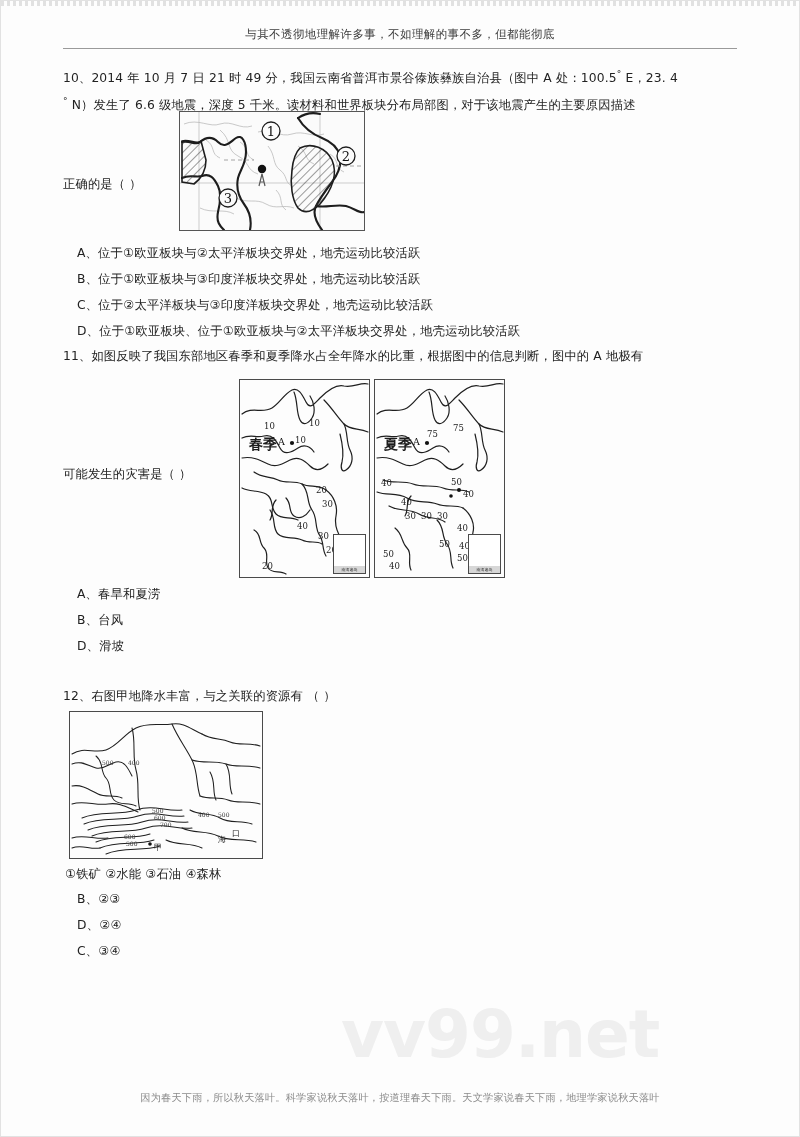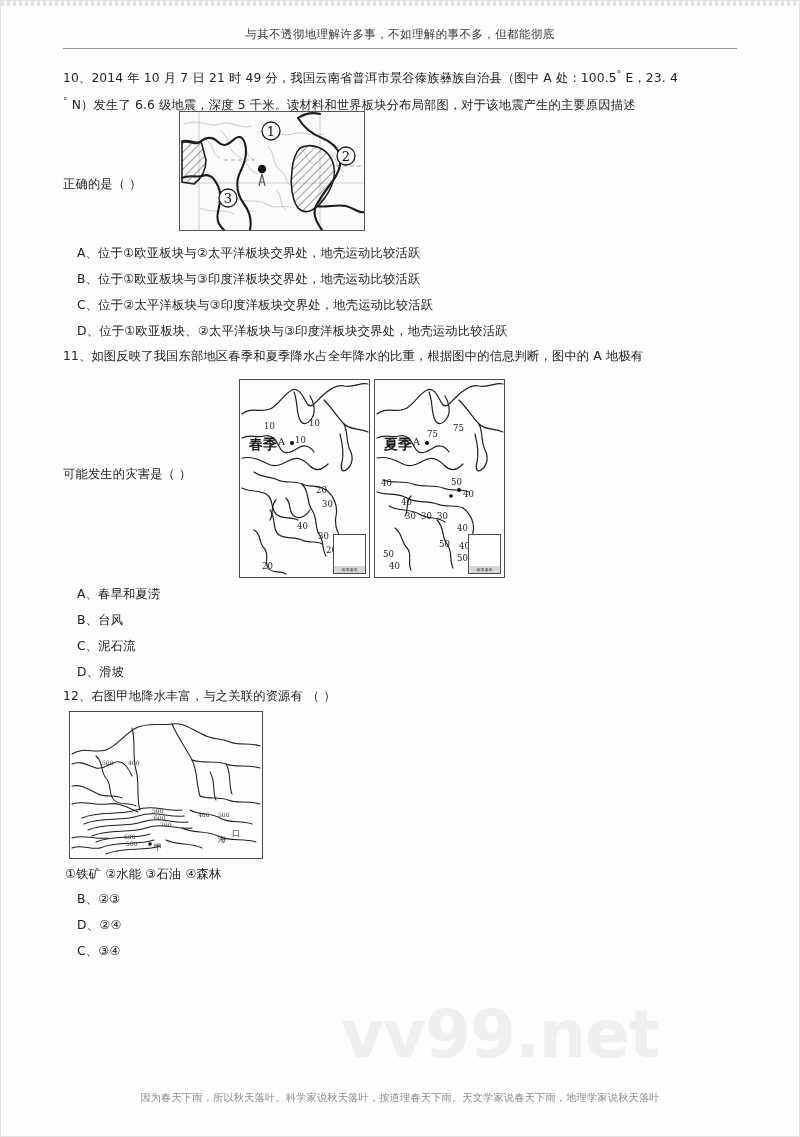--- a/index.html
+++ b/index.html
@@ -192,21 +192,21 @@
   <div class="header-line"></div>
 
   <div class="content">
     <div class="q-line"><span>10、2014 年 10 月 7 日 21 时 49 分，我国云南省普洱市景谷傣族彝族自治县（图中 A 处：100.5</span><span class="sup-deg">°</span><span> E，23. 4</span></div>
     <div class="q-line"><span class="sup-deg">°</span><span> N）发生了 6.6 级地震，深度 5 千米。读材料和世界板块分布局部图，对于该地震产生的主要原因描述</span></div>
     <div class="q-line" style="margin-top:56px;">正确的是（      ）</div>
     <div style="height:44px;"></div>
     <div class="opt">A、位于①欧亚板块与②太平洋板块交界处，地壳运动比较活跃</div>
     <div class="opt">B、位于①欧亚板块与③印度洋板块交界处，地壳运动比较活跃</div>
     <div class="opt">C、位于②太平洋板块与③印度洋板块交界处，地壳运动比较活跃</div>
-    <div class="opt">D、位于①欧亚板块、②太平洋板块与③印度洋板块交界处，地壳运动比较活跃</div>
+    <div class="opt">D、位于①欧亚板块、位于①欧亚板块与②太平洋板块交界处，地壳运动比较活跃</div>
   </div>
 
   <div class="fig-plates">
     <svg width="184" height="118" viewBox="0 0 184 118">
 
       <g stroke="#b9b9b9" stroke-width="0.7" fill="none">
         <line x1="0" y1="71" x2="184" y2="71"></line>
         <line x1="19" y1="0" x2="19" y2="118"></line>
         <line x1="140" y1="0" x2="140" y2="118"></line>
       </g>
@@ -272,21 +272,20 @@
 
   <div style="position:absolute; left:62px; right:50px; top:344px;">
     <div class="q-line">11、如图反映了我国东部地区春季和夏季降水占全年降水的比重，根据图中的信息判断，图中的 A 地极有</div>
   </div>
   <div style="position:absolute; left:62px; top:462px;">
     <div class="q-line">可能发生的灾害是（      ）</div>
   </div>
   <div style="position:absolute; left:62px; right:50px; top:580px;">
     <div class="opt">A、春旱和夏涝</div>
     <div class="opt">B、台风</div>
-    <div class="opt">C、泥石流</div>
     <div class="opt">D、滑坡</div>
   </div>
 
   <div class="fig-season fig-spring">
     <div class="season-label">春季</div>
     <svg width="129" height="197" viewBox="0 0 129 197">
       <g stroke="#1f1f1f" stroke-width="1.2" fill="none" stroke-linejoin="round" stroke-linecap="round">
 
         <path d="M2 34 C12 26 22 34 32 28 C40 23 44 14 52 10 C58 7 62 14 66 22 C70 30 74 24 80 18
                  C88 10 96 4 104 6 C114 8 120 2 128 4"></path>

